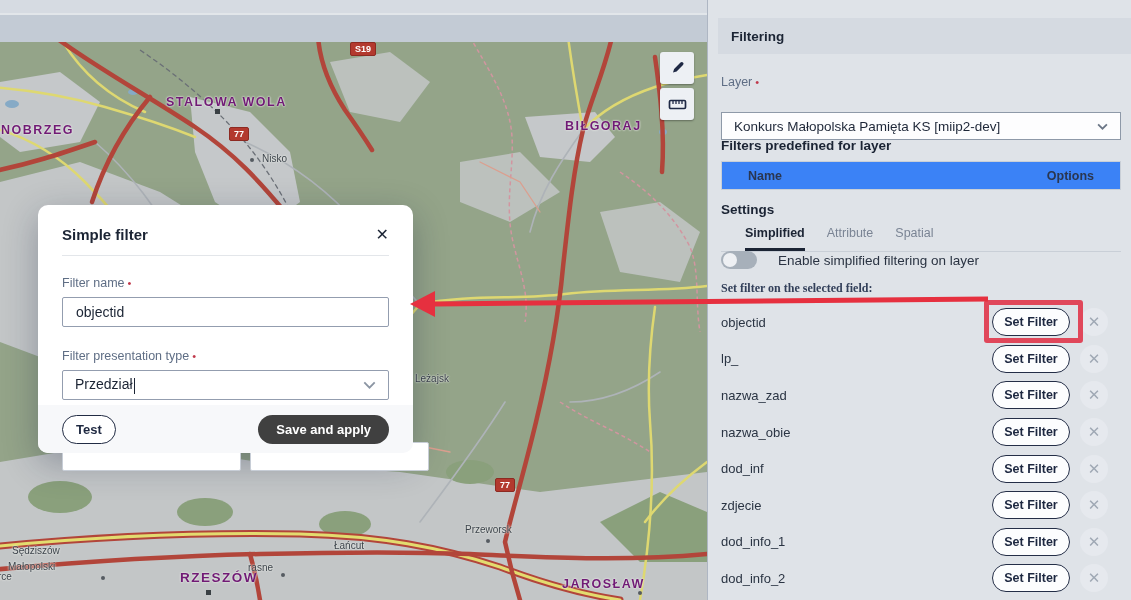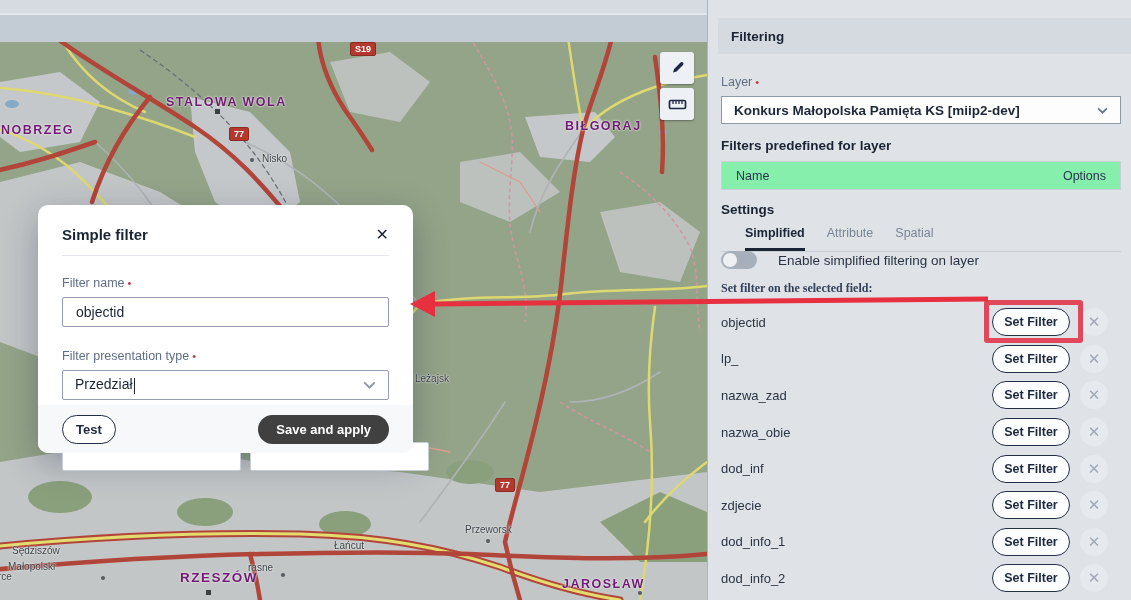--- a/index.html
+++ b/index.html
@@ -21,22 +21,22 @@
              display:flex; align-items:center; justify-content:center; box-shadow:0 1px 2px rgba(0,0,0,.35); z-index:6; }
   
   .panel { position:absolute; left:707px; top:0; width:424px; height:600px; background:#dfe3e8; border-left:1px solid #aeb6c3; }
   .panel-band { position:absolute; left:10px; right:0; top:18px; height:36px; background:#d5dae1; display:flex; align-items:center; padding-left:13px; }
   .panel-band .t { font-size:13.5px; font-weight:bold; }
   .lbl { font-size:12.5px; color:#5f6e85; }
   .req { color:#c0394b; font-size:11px; margin-left:3px; }
   .select { background:#fdfdfe; border:1px solid #8e99a8; height:28px; display:flex; align-items:center;
             padding:0 12px; font-size:13.5px; color:#1e2738; justify-content:space-between; }
   .sec-h { font-size:13.5px; font-weight:bold; color:#1b2434; }
-  .tbl-head { background:#86efac; border:1px solid #c9cfd7; height:29px; display:flex; align-items:center;
-              justify-content:space-between; padding:0 14px; font-size:12.5px; font-weight:normal; color:#2a3650; }
+  .tbl-head { background:#3b82f6; border:1px solid #c9cfd7; height:29px; display:flex; align-items:center;
+              justify-content:space-between; padding:0 26px; font-size:12.5px; font-weight:bold; color:#2a3650; }
   .tabs { display:flex; gap:22px; border-bottom:1px solid #c9cfd7; padding-left:24px; }
   .tab { font-size:12.5px; color:#76markdown; padding-bottom:8px; color:#7a8494; }
   .tab.active { font-weight:bold; color:#1b2434; border-bottom:3px solid #1b2434; }
   .toggle-row { display:flex; align-items:center; gap:21px; }
   .toggle { width:36px; height:18px; border-radius:9px; background:#a7b0ba; position:relative; flex:0 0 auto; }
   .toggle .knob { position:absolute; left:2px; top:2px; width:14px; height:14px; border-radius:50%; background:#eef0f3; }
   .toggle-lbl { font-size:13.5px; color:#2a3342; }
   .hint { font-size:12px; font-weight:bold; color:#33405a; }
   .frows { position:absolute; left:0; right:0; top:304px; }
   .frow { height:36.6px; display:flex; align-items:center; padding:0 23px 0 13px; }
@@ -197,21 +197,21 @@
     </svg>
   </div>
 
   <div class="panel">
     <div class="panel-band">
       <span class="t">Filtering</span>
     </div>
 
     <div style="position:absolute; left:13px; right:10px; top:72px;">
       <span class="lbl">Layer</span><span class="req">•</span>
-      <div class="select" style="margin-top:6px;font-weight:bold;">
+      <div class="select" style="margin-top:22px;">
         <span>Konkurs Małopolska Pamięta KS [miip2-dev]</span>
         <svg width="11" height="7" viewBox="0 0 10 6">
           <polyline points="1,1 5,5 9,1" fill="none" stroke="#6b7686" stroke-width="1.6"></polyline>
         </svg>
       </div>
     </div>
 
     <div class="sec-h" style="position:absolute; left:13px; top:138px;">Filters predefined for layer</div>
     <div class="tbl-head" style="position:absolute; left:13px; right:10px; top:161px;">
       <span>Name</span>

